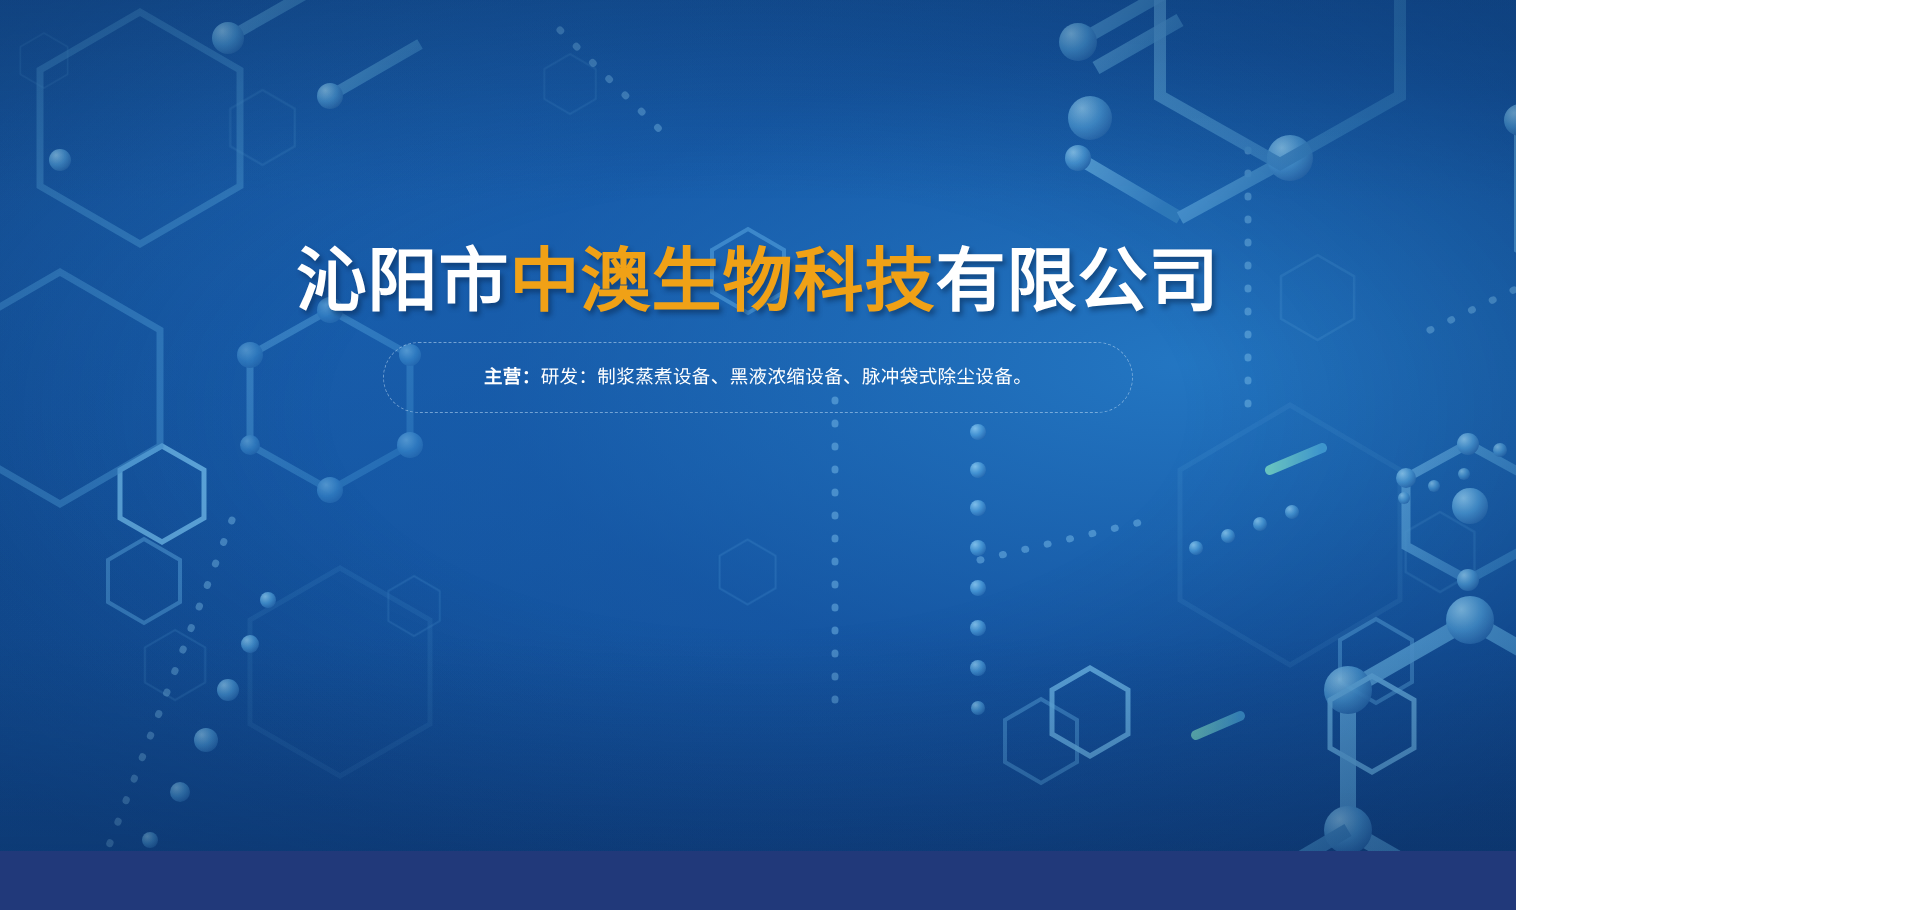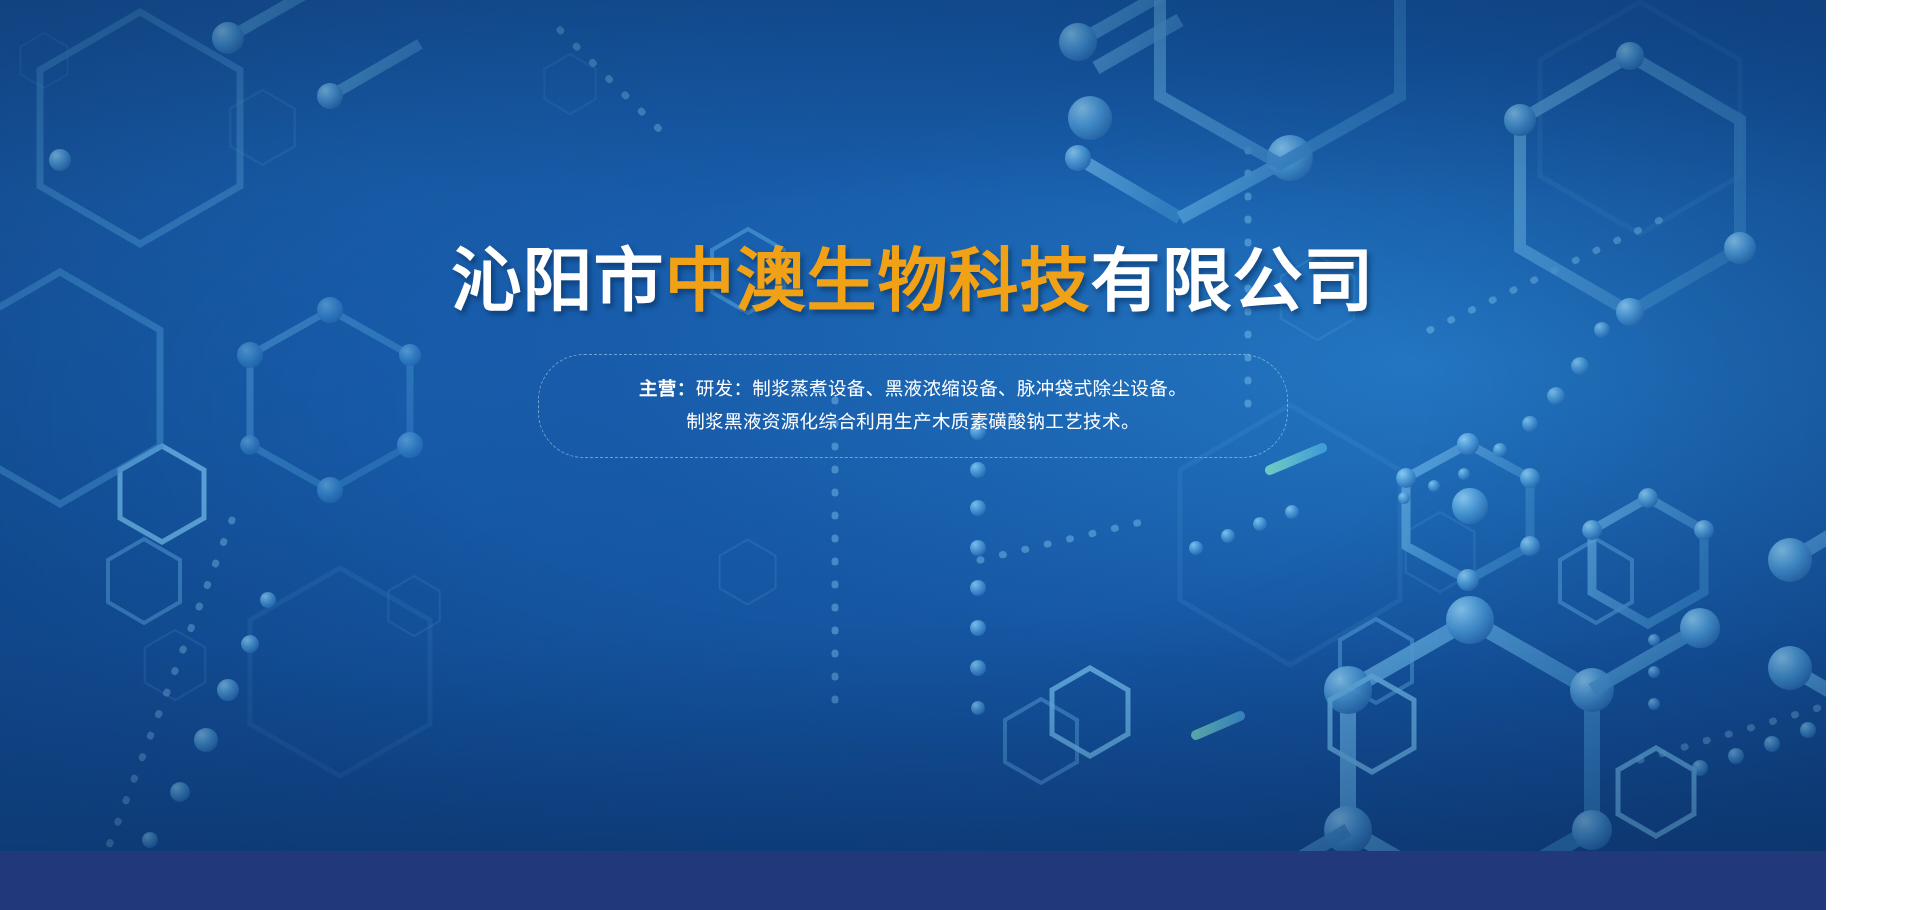--- a/index.html
+++ b/index.html
@@ -6,21 +6,21 @@
   * { margin:0; padding:0; box-sizing:border-box; }
   html, body {
     width:1920px; height:910px;
     overflow:hidden;
     font-family:"Liberation Sans","DejaVu Sans",sans-serif;
   }
 
   
   .hero {
     position:relative;
-    width:1826px; height:910px;
+    width:1516px; height:910px;
     background:
       radial-gradient(ellipse 120% 90% at 78% 40%, rgba(36,120,196,0.95) 0%, rgba(24,95,175,0.55) 38%, rgba(16,70,140,0.0) 72%),
       radial-gradient(ellipse 90% 80% at 20% 18%, rgba(30,106,186,0.55) 0%, rgba(18,74,144,0.10) 60%, rgba(18,74,144,0) 80%),
       linear-gradient(160deg, #17549E 0%, #14539E 28%, #13509A 52%, #11468D 78%, #103F80 100%);
     overflow:hidden;
   }
 
   
   .molecules { position:absolute; inset:0; width:1920px; height:910px; }
   .molecules.back  { opacity:.40; }
@@ -49,21 +49,21 @@
     font-weight:bold;
     line-height:1;
     letter-spacing:1px;
     white-space:nowrap;
     text-shadow:3px 4px 5px rgba(4,30,66,0.45);
   }
   .title .w { color:#ffffff; }
   .title .o { color:#F0A116; }
 
   .tagline {
-    margin-top:38px;
+    margin-top:26px;
     width:750px;
     padding:17px 26px 19px;
     border:1px dashed rgba(190,219,245,0.55);
     border-radius:46px;
     text-align:center;
     color:#ffffff;
     font-size:18.5px;
     line-height:33px;
     letter-spacing:.4px;
   }
@@ -363,19 +363,18 @@
   <div class="content">
 
     <h1 class="title">
       <span class="w">沁阳市</span><span class="o">中澳生物科技</span><span class="w">有限公司</span>
     </h1>
 
     <div class="tagline">
       <div>
         <span class="lead">主营：</span><span>研发：制浆蒸煮设备、黑液浓缩设备、脉冲袋式除尘设备。</span>
       </div>
-      <div>制浆黑液资源化综合利用生产木质素磺酸钠工艺技术。</div>
     </div>
 
   </div>
 
   <div class="bottombar"></div>
 </div>
 
 </body></html>

